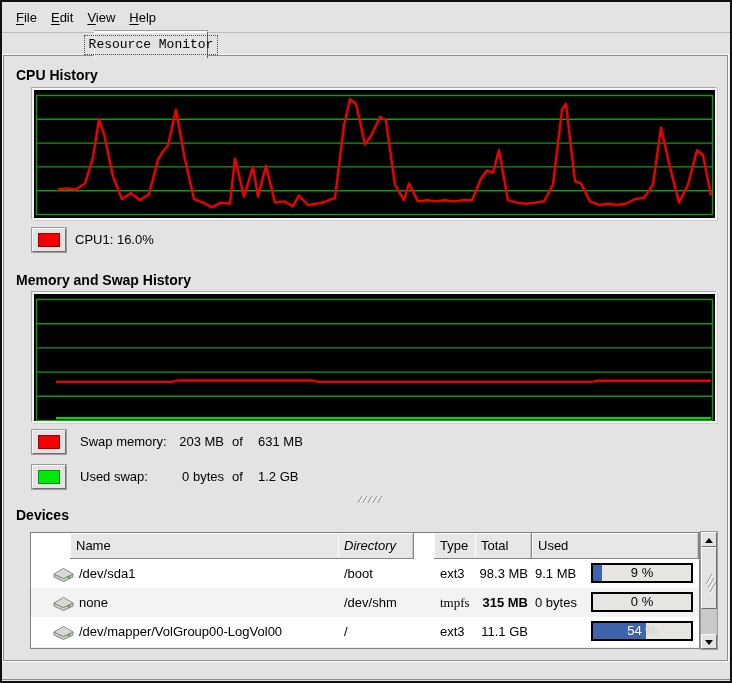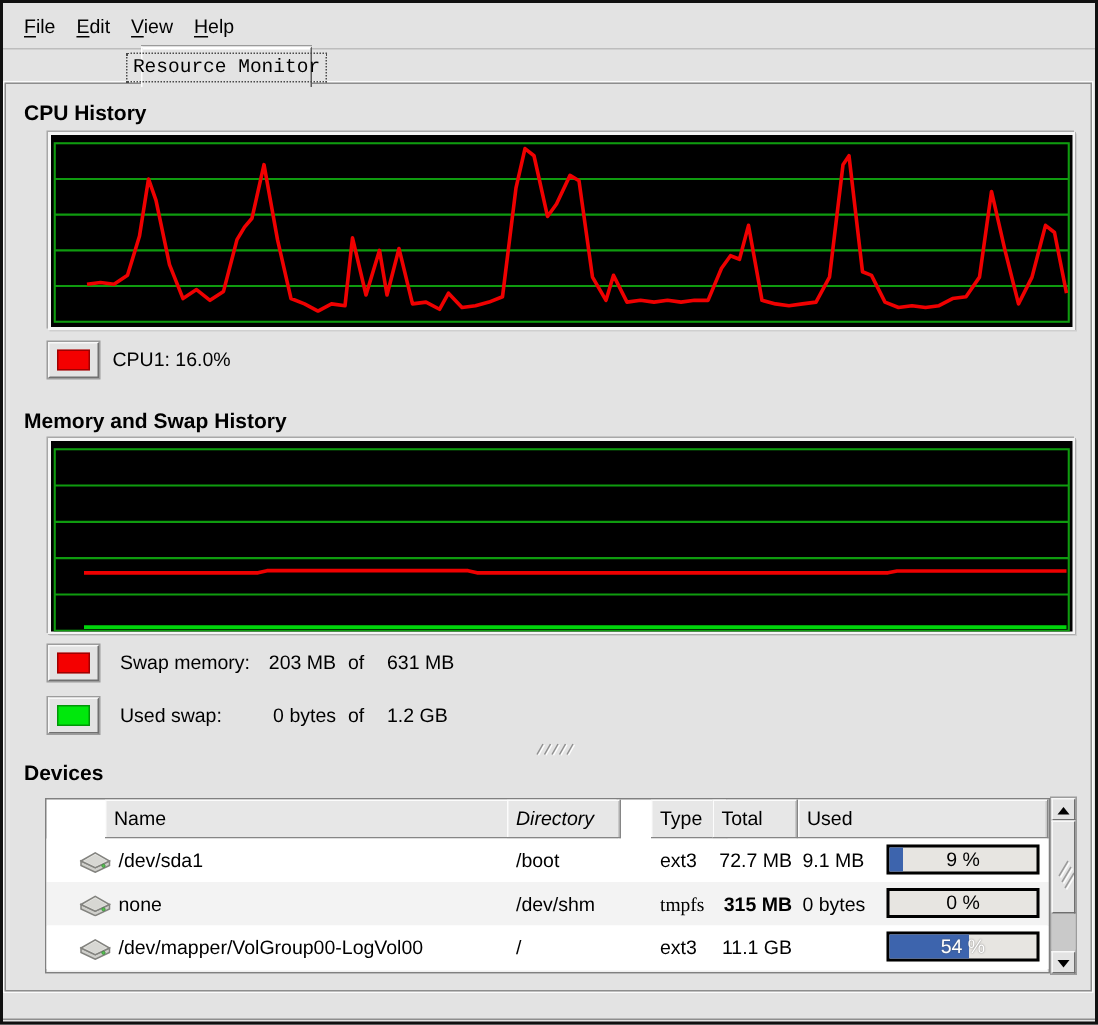--- a/index.html
+++ b/index.html
@@ -192,21 +192,21 @@
             <div class="tr" style="top: 26px;">
               <svg width="21" height="17" class="disk-icon">
                 <polygon points="1,9 1,12 10.5,16.5 20,12 20,9 10.5,13.5" fill="#cfcfcb" stroke="#83837f" stroke-width="1"></polygon>
                 <polygon points="1,9 10.5,3.5 20,9 10.5,13.5" fill="#e6e6e2" stroke="#83837f" stroke-width="1"></polygon>
                 <polygon points="3.2,8.8 10.5,4.8 17.8,8.8 10.5,12.6" fill="#d7d7d3" stroke="none"></polygon>
                 <circle cx="16" cy="12.2" r="1.1" fill="#55c24f" stroke="#3a8a3a" stroke-width="0.5"></circle>
               </svg>
               <div class="td" style="left: 48px;">/dev/sda1</div>
               <div class="td" style="left: 313px;">/boot</div>
               <div class="td" style="left: 409px;">ext3</div>
-              <div class="td" style="left: 444px; width: 53px; text-align: right;">72.7 MB</div>
+              <div class="td" style="left: 444px; width: 53px; text-align: right;">98.3 MB</div>
               <div class="td" style="left: 504px;">9.1 MB</div>
               <div class="pbar">
                 <div class="pbar-fill" style="width: 9%; background: rgb(61, 100, 173);"></div>
                 <div class="pbar-label">9 %</div>
               </div>
             </div>
             <div class="tr alt" style="top: 55px;">
               <svg width="21" height="17" class="disk-icon">
                 <polygon points="1,9 1,12 10.5,16.5 20,12 20,9 10.5,13.5" fill="#cfcfcb" stroke="#83837f" stroke-width="1"></polygon>
                 <polygon points="1,9 10.5,3.5 20,9 10.5,13.5" fill="#e6e6e2" stroke="#83837f" stroke-width="1"></polygon>

